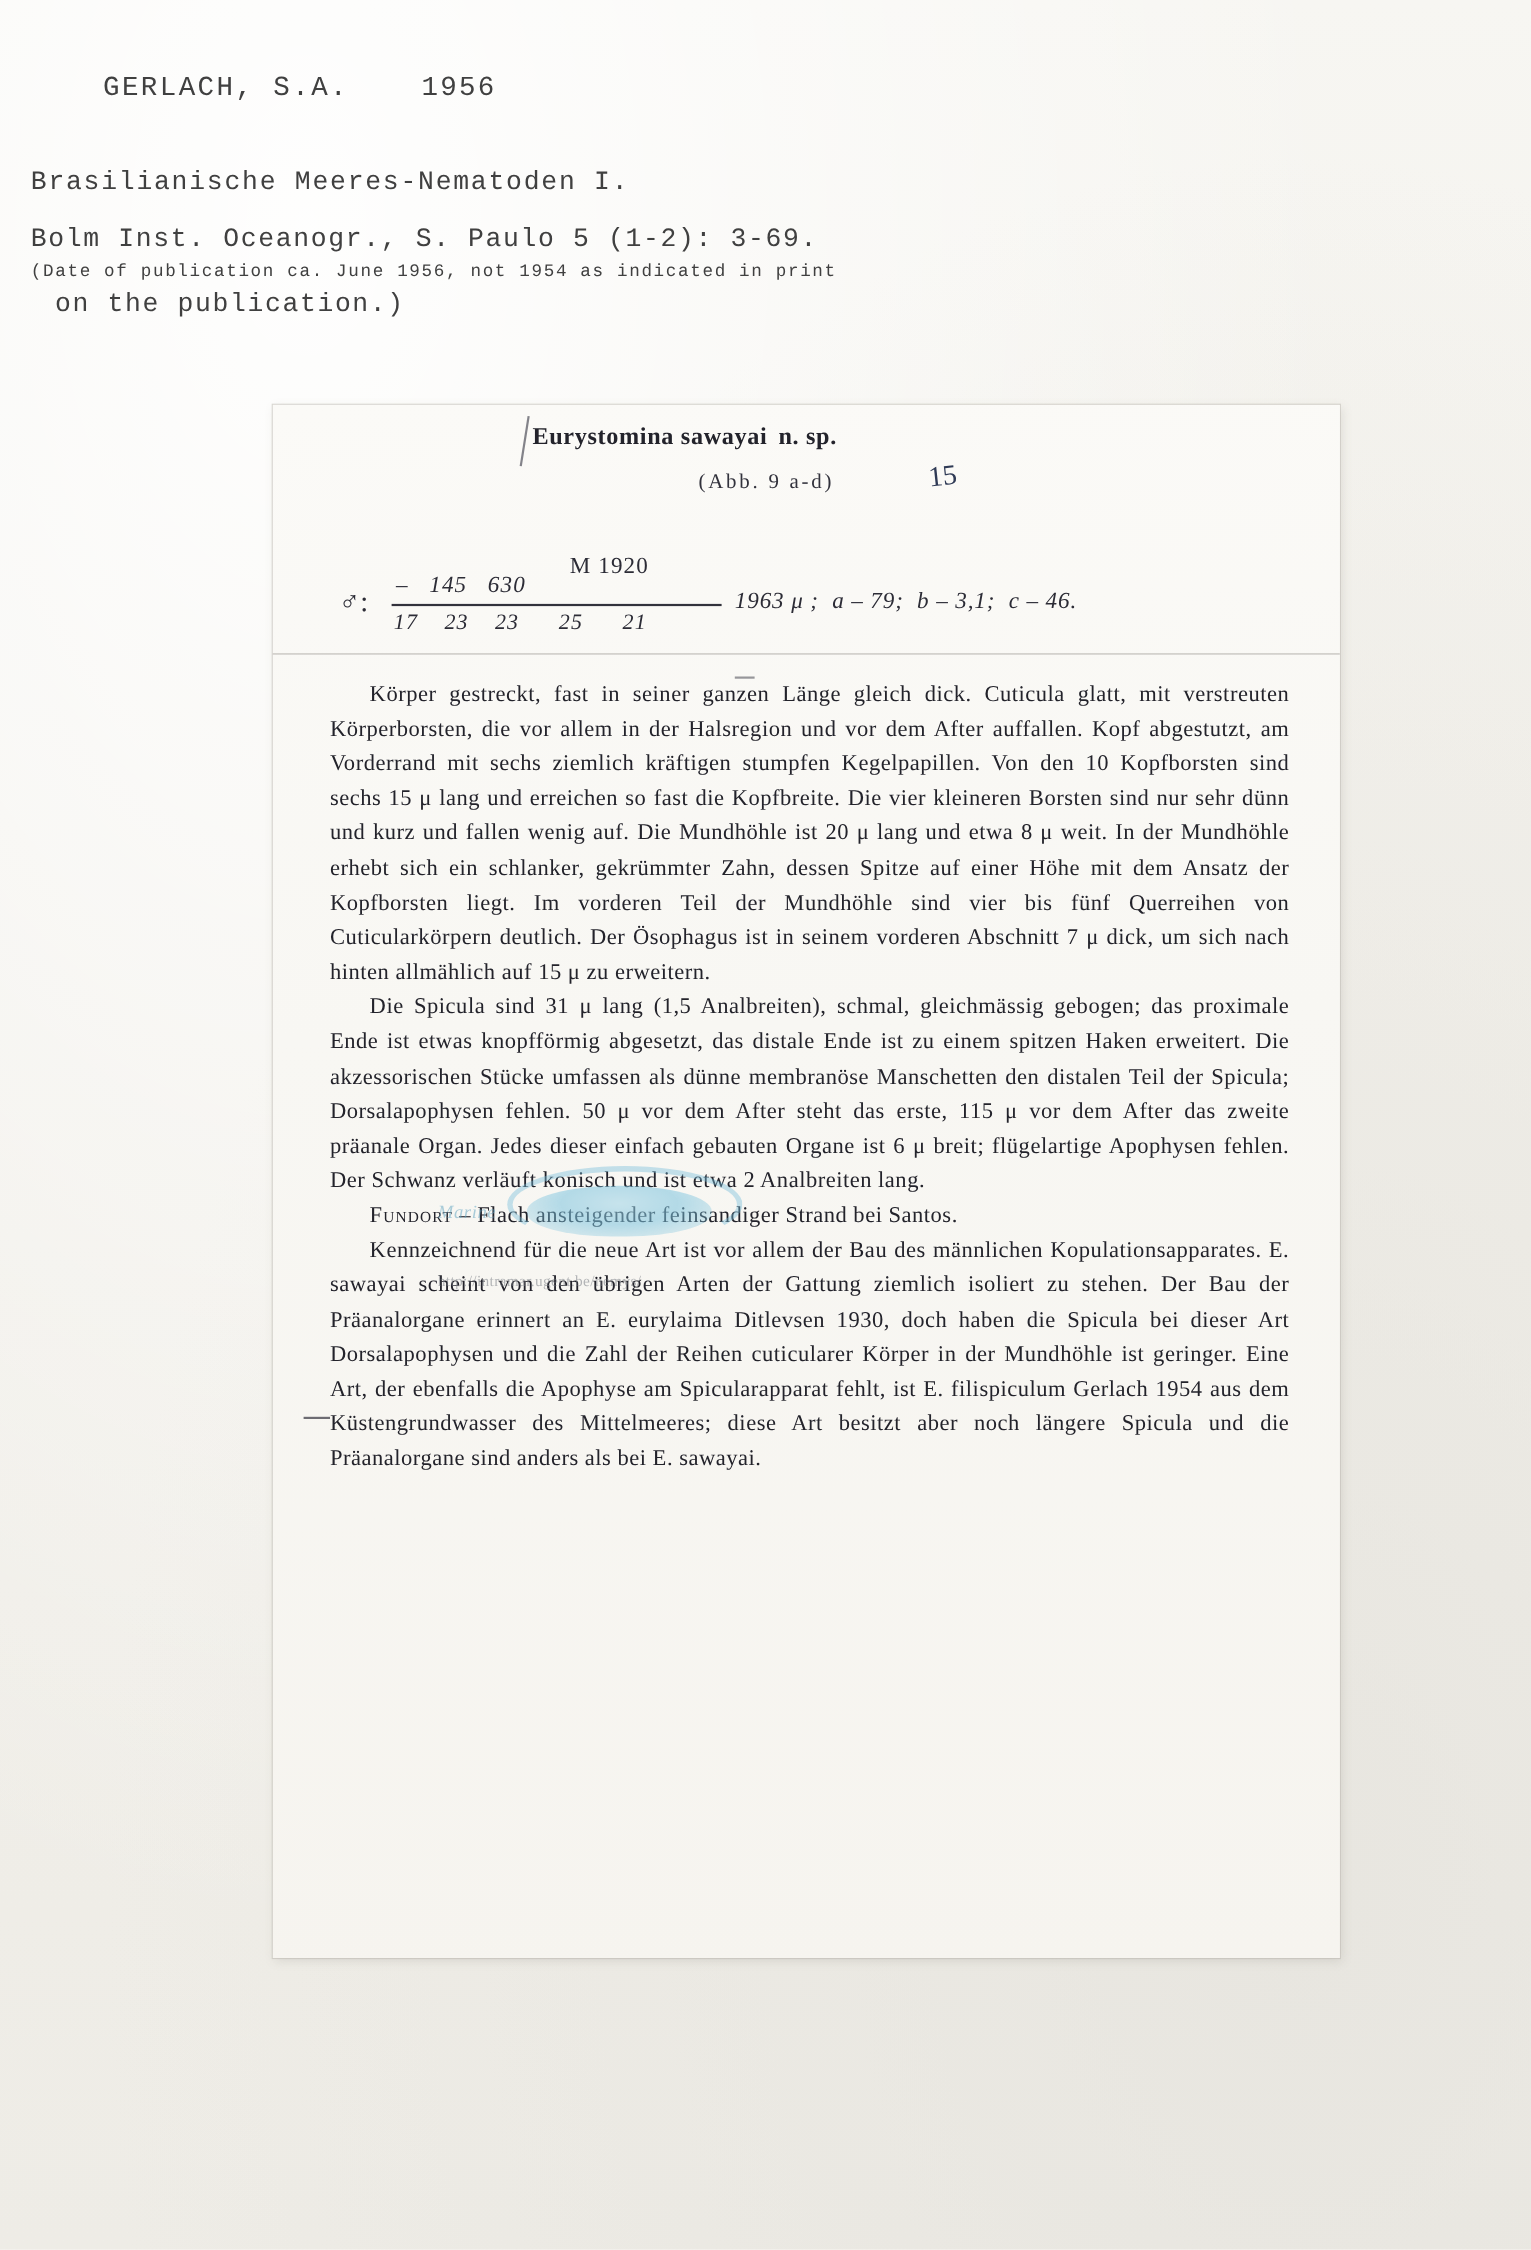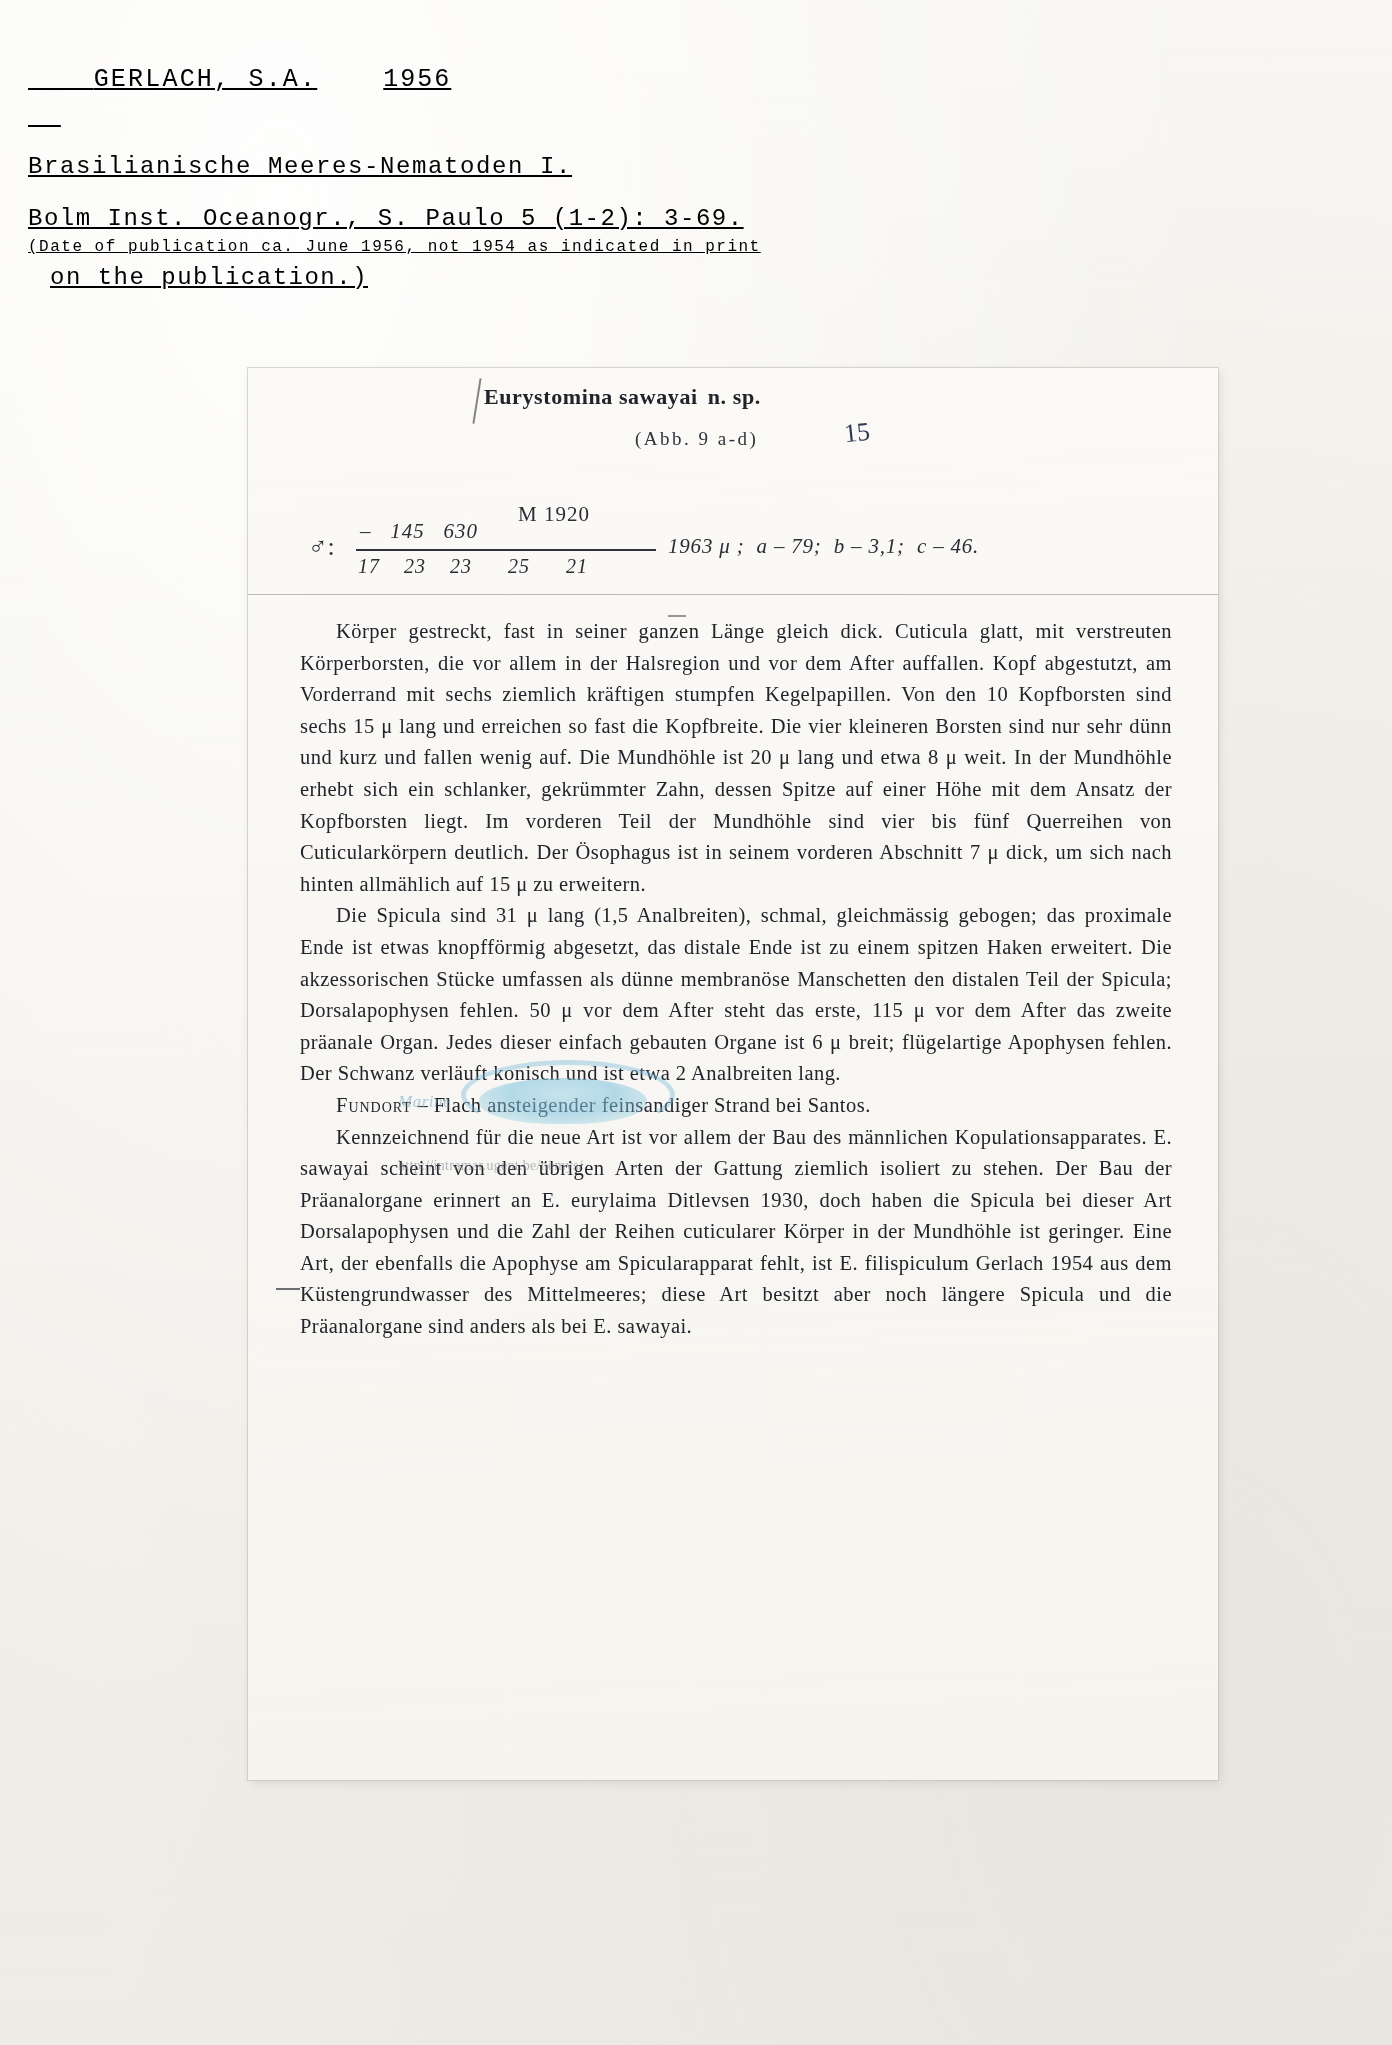--- a/index.html
+++ b/index.html
@@ -26,23 +26,22 @@
       linear-gradient(180deg, #f7f6f2 0%, #f1efe9 55%, #eeece6 100%);
   }
 
   
   .header-block {
     position: absolute;
     left: 28px;
     top: 24px;
     width: 1340px;
     font-family: "Liberation Mono", monospace;
-    color: #000000;
+    color: #404040;
     letter-spacing: 1.4px;
-    text-decoration: underline;
   }
   .hdr-line {
     white-space: pre;
     line-height: 1.48;
   }
   .hdr-line-1 {
     font-size: 25px;
     margin-bottom: 14px;
   }
   .hdr-author { letter-spacing: 2.2px; }

